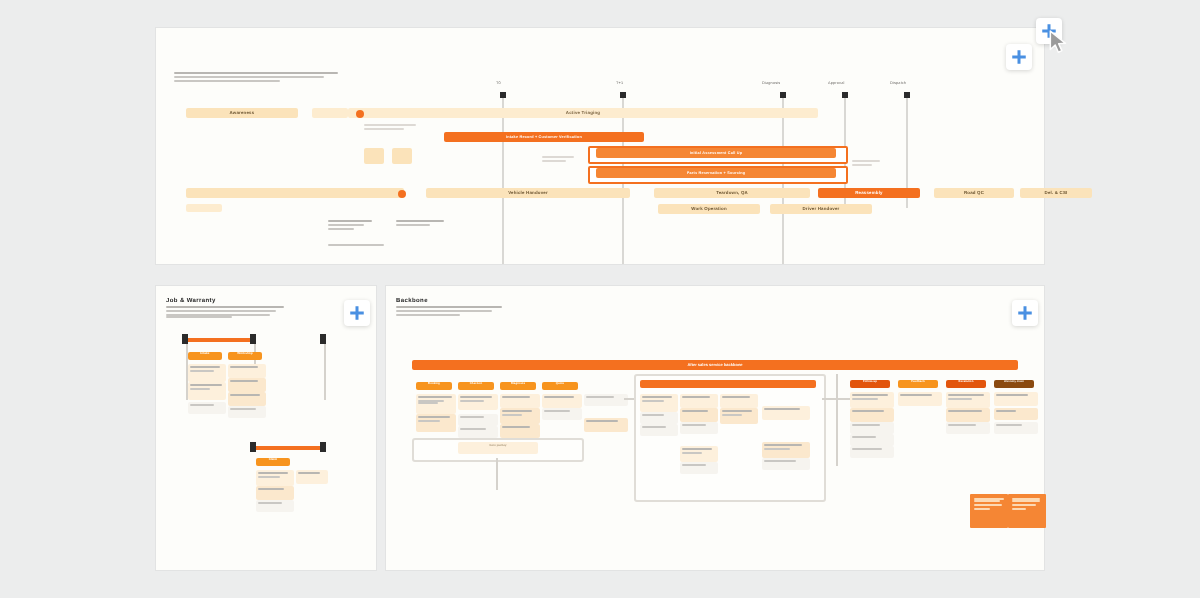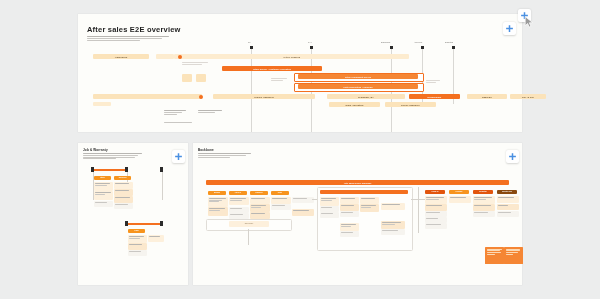--- a/index.html
+++ b/index.html
@@ -77,21 +77,20 @@
   .addbtn svg{display:block;}
 
   .cursor{position:absolute;width:11px;height:13px;pointer-events:none;}
 </style>
 </head>
 <body>
 
 <div class="canvas">
 
   <div class="frame" id="frame-top">
-    <div class="frame-title">After sales E2E overview</div>
     <div class="frame-sub">
       <span class="mt" style="height:.9px;width:96%;margin-bottom:1px;"></span>
       <span class="mt l" style="height:.9px;width:88%;margin-bottom:1px;"></span>
       <span class="mt l" style="height:.9px;width:62%;"></span>
     </div>
 
     <div class="tl-axis" style="left:173px;top:34px;height:84px;"></div>
     <div class="tl-axis" style="left:233px;top:34px;height:84px;"></div>
     <div class="tl-axis" style="left:313px;top:34px;height:84px;"></div>
     <div class="tl-axis" style="left:344px;top:34px;height:56px;"></div>

